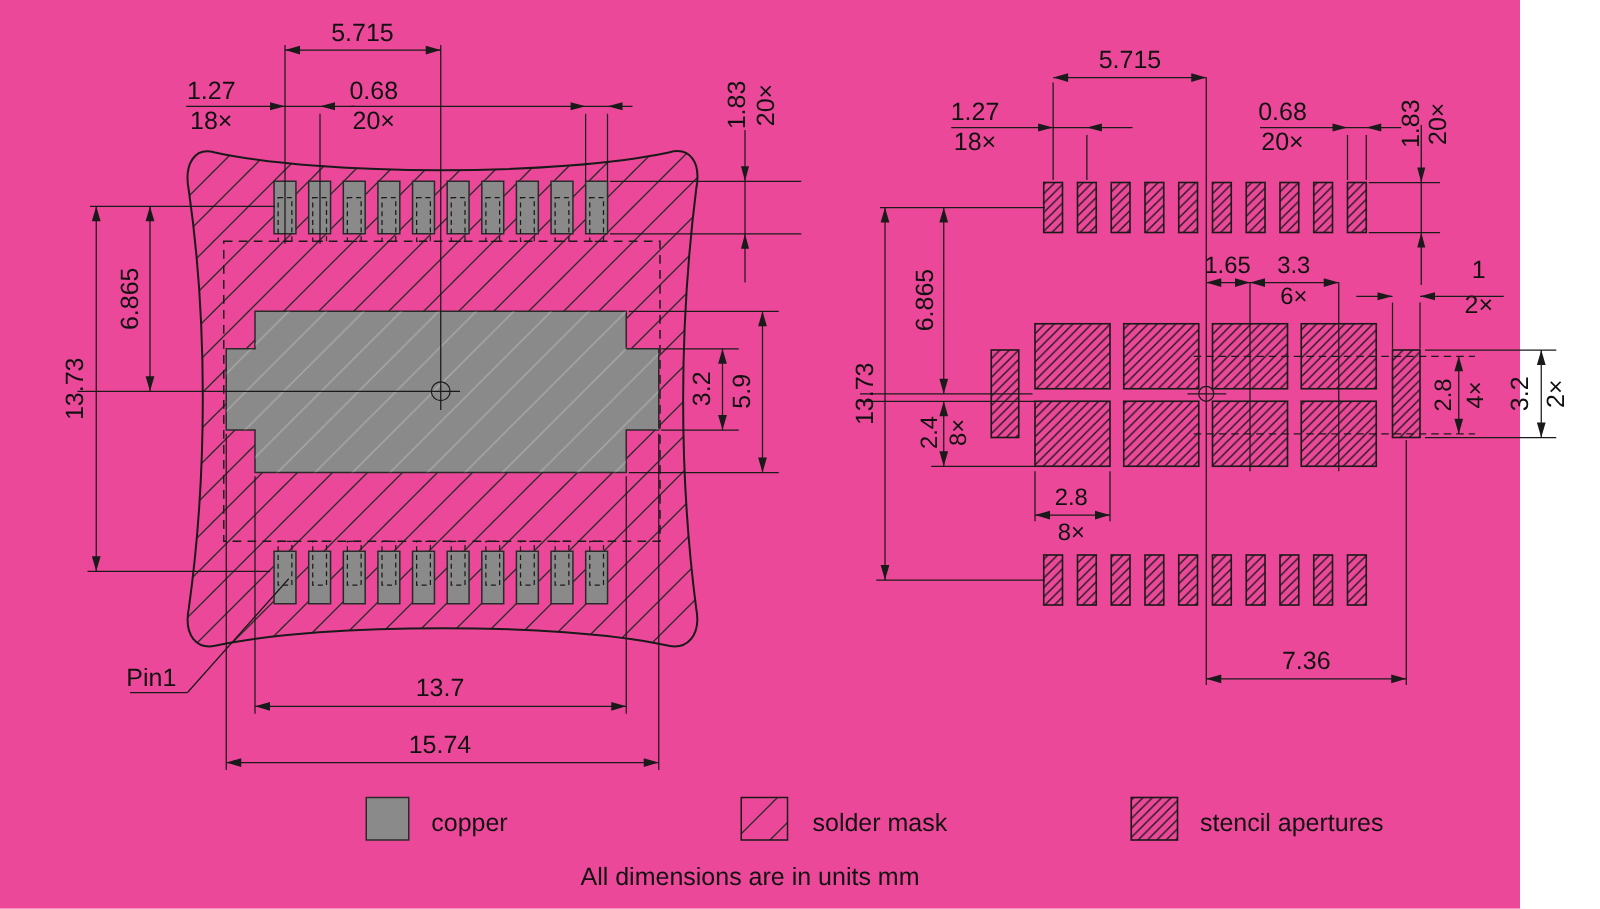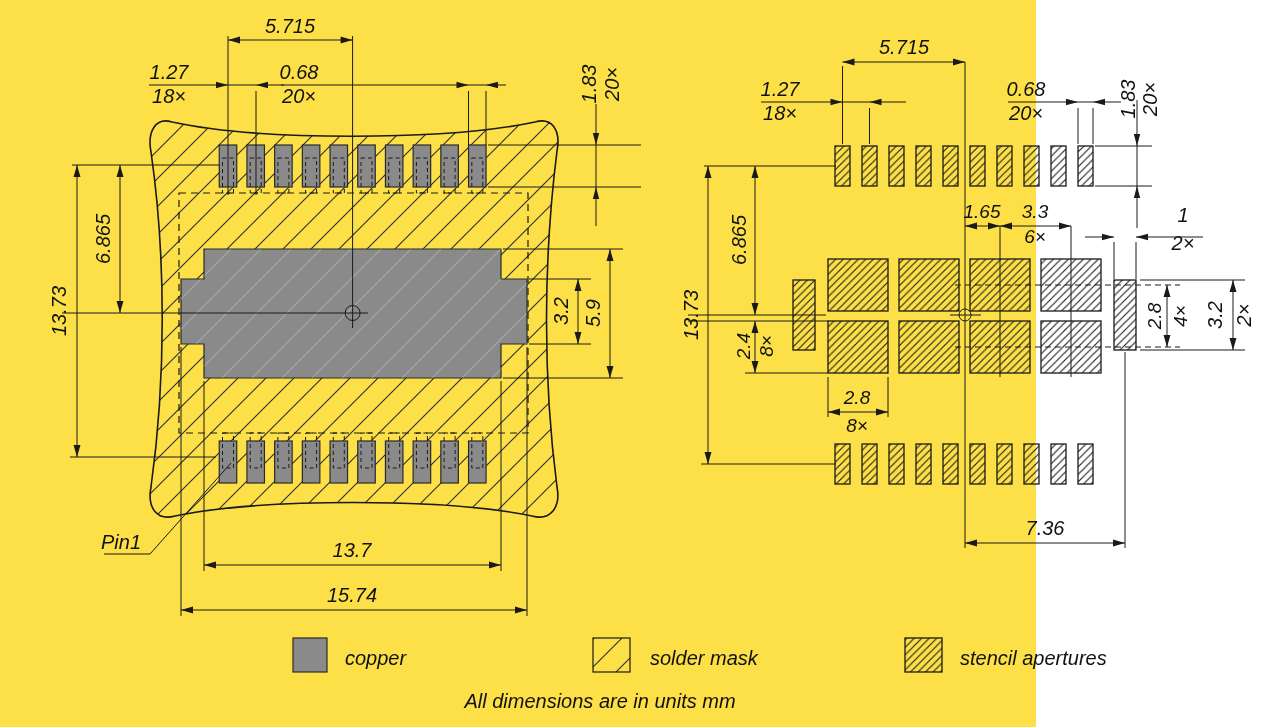--- a/index.html
+++ b/index.html
@@ -1,16 +1,16 @@
 <!DOCTYPE html>
 <html><head>
 <meta charset="utf-8">
 <style>
   html,body{margin:0;padding:0;background:#ffffff;}
-  #stage{width:1036px;height:727px;background:#fde047;position:relative;font-family:"Liberation Sans",sans-serif;font-style:italic;}
+  #stage{width:1216px;height:727px;background:#ec4899;position:relative;font-family:"Liberation Sans",sans-serif;}
   svg{display:block;}
   .thin{stroke:#1a1a1a;stroke-width:1;fill:none;}
   .thick{stroke:#1a1a1a;stroke-width:1.6;}
   .dashBody{stroke:#1a1a1a;stroke-width:1.2;fill:none;stroke-dasharray:7 5;}
   .dashLead{stroke:#1a1a1a;stroke-width:1;fill:none;stroke-dasharray:4 3;}
   .dashRow{stroke:#1a1a1a;stroke-width:1;fill:none;stroke-dasharray:6 4;}
   .copper{fill:#8a8a8a;stroke:#2a2a2a;stroke-width:1.2;}
   .dense{fill:url(#hd);stroke:#1a1a1a;stroke-width:1.3;}
   .arr{fill:#1a1a1a;stroke:none;}
   text{font-family:"Liberation Sans",sans-serif;font-size:20px;fill:#111;}

